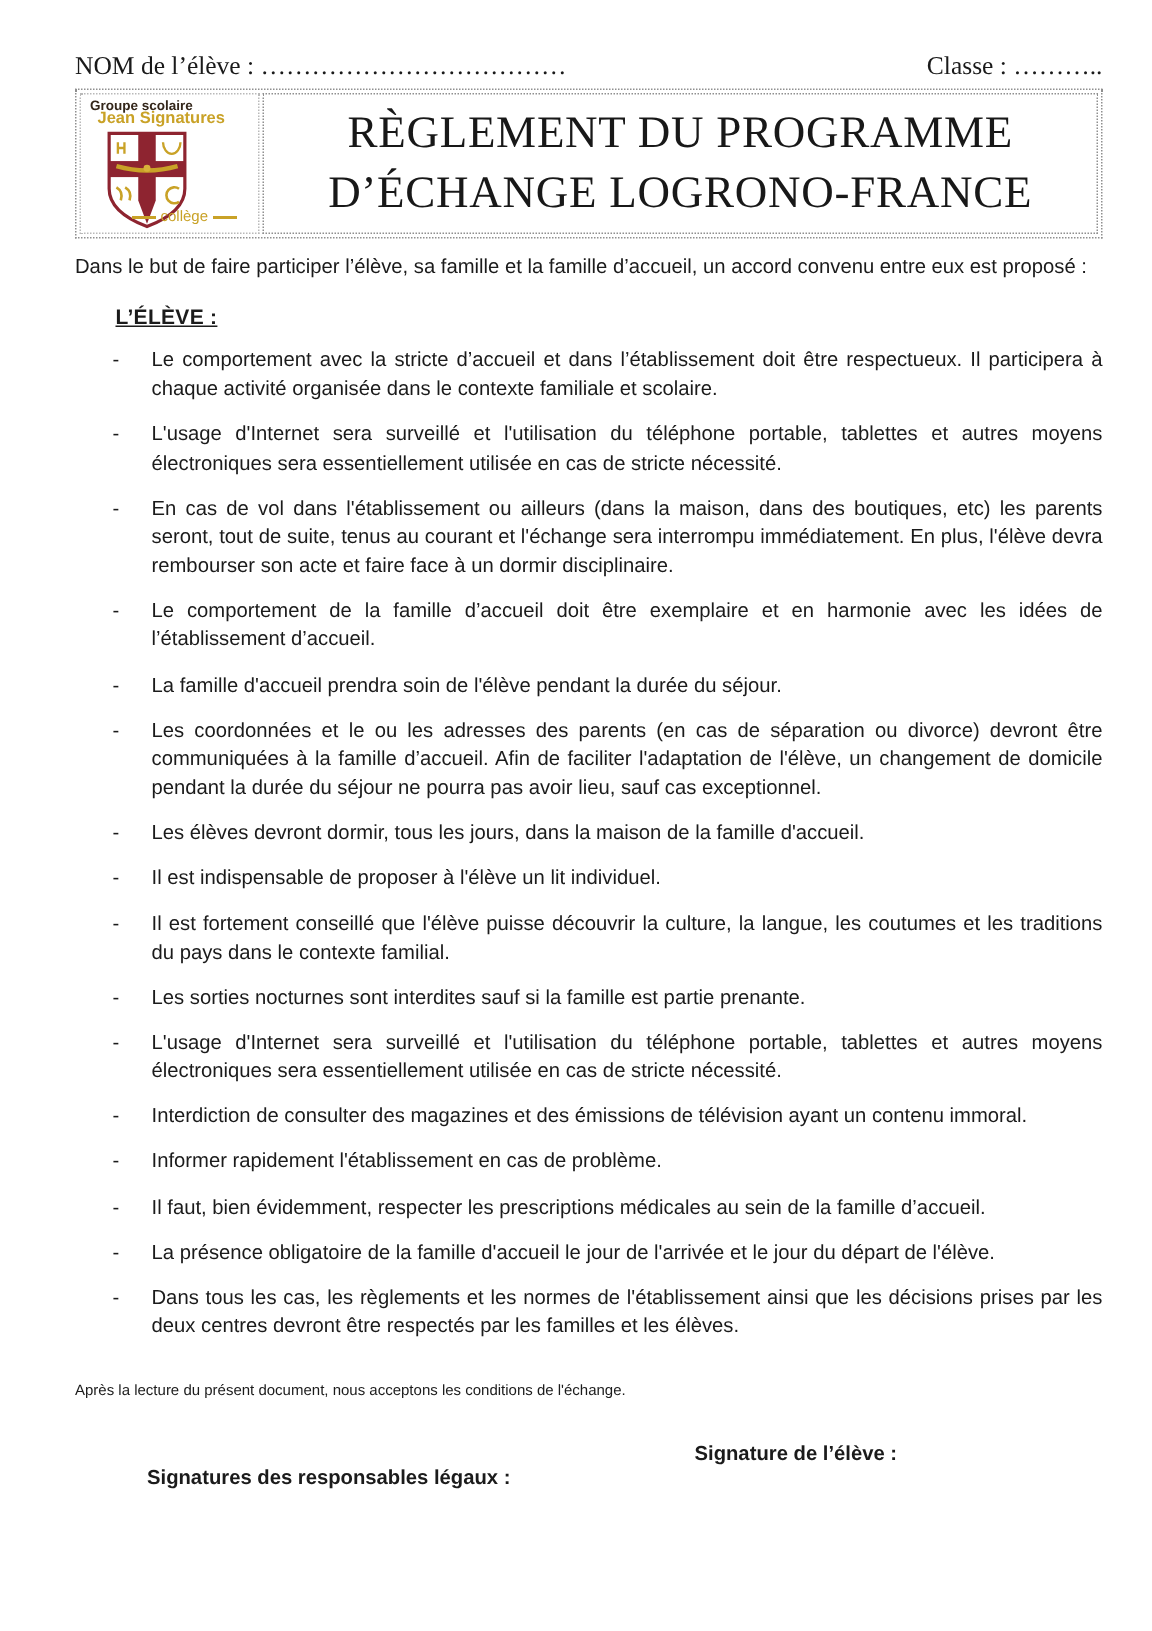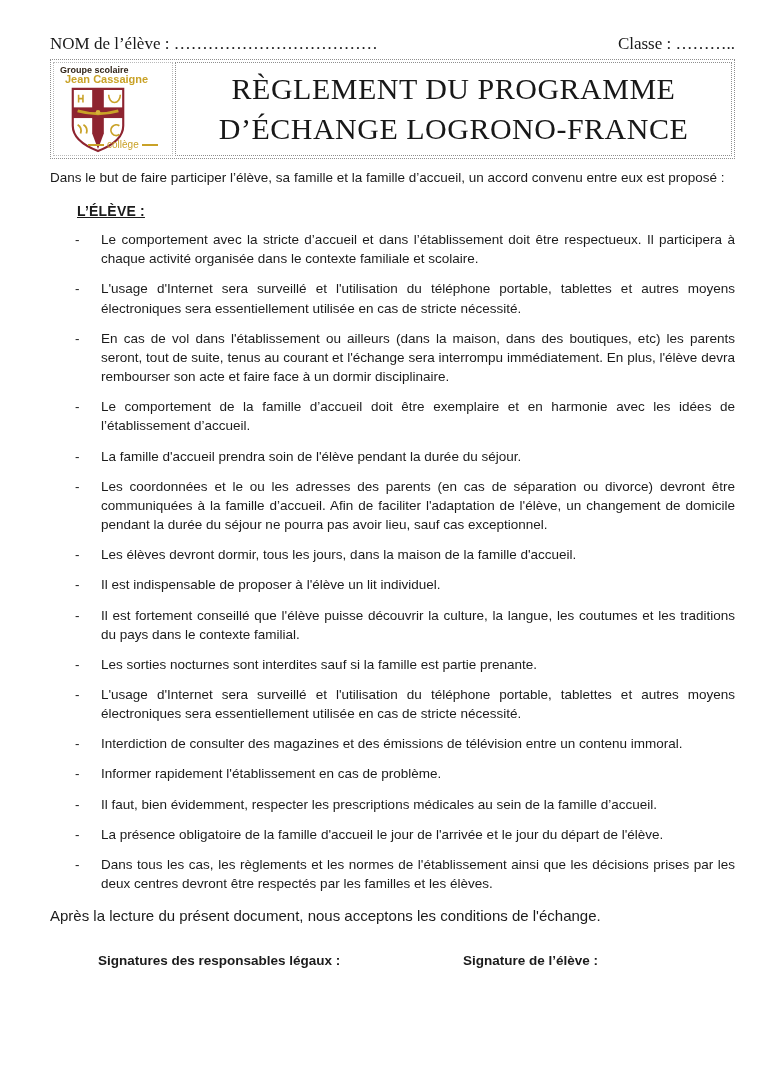--- a/index.html
+++ b/index.html
@@ -43,40 +43,40 @@
   
   .intro{margin:9px 0 0 0;font-size:13.5px;line-height:1.42;text-align:justify;}
   .sec-heading{
     margin:16px 0 0 27px;font-size:14px;font-weight:bold;text-decoration:underline;
     letter-spacing:.2px;
   }
   .item{display:flex;margin:11px 0 0 25px;}
   .item .dash{width:26px;flex:none;font-size:13.5px;line-height:1.42;}
   .item .txt{flex:1;font-size:13.5px;line-height:1.42;text-align:justify;}
   .sec2{margin-top:26px;}
-  .closing{margin:12px 0 0 0;font-size:15px;line-height:1.42;}
+  .closing{margin:28px 0 0 0;font-size:10px;line-height:1.42;}
   .dateline{margin:36px 0 0 0;font-size:13.5px;white-space:nowrap;overflow:hidden;}
   .sigrow{margin-top:26px;display:flex;font-size:13.5px;font-weight:bold;}
-  .sig-left{margin-left:48px;width:318px;flex:none;}
+  .sig-left{margin-left:48px;width:318px;flex:none;margin-top:16px;}
   .sig-right{margin-left:47px;}
 </style>
 </head>
 <body>
 
 <div class="page">
 
   <div class="topline">
     <span class="left">NOM de l’élève : ………………………………</span>
     <span class="right">Classe : ………..</span>
   </div>
 
   <div class="titlebox">
     <div class="logocell">
       <div class="logo-line1">Groupe scolaire</div>
-      <div class="logo-line2">Jean Cassaigne</div>
+      <div class="logo-line2">Jean Signatures</div>
       <svg class="crest" width="62" height="66" viewBox="0 0 60 68">
         <path d="M4,2 H56 V40 Q56,56 30,66 Q4,56 4,40 Z" fill="#ffffff" stroke="#8e2430" stroke-width="2.2"></path>
         <path d="M24,2 H36 V48 L30,64 L24,48 Z" fill="#8e2430"></path>
         <rect x="4" y="21" width="52" height="11" fill="#8e2430"></rect>
         <path d="M10,8 v8 M14.5,8 v8 M10,12 h4.5" stroke="#c9a227" stroke-width="1.6" fill="none"></path>
         <path d="M41,8 a6,8 0 0,0 12,0" stroke="#c9a227" stroke-width="1.6" fill="none"></path>
         <path d="M9,39 q5,3 3,9 M15,39 q5,3 3,9" stroke="#c9a227" stroke-width="1.8" fill="none"></path>
         <path d="M52,40 a5.5,5.5 0 1,0 0,9" stroke="#c9a227" stroke-width="1.8" fill="none"></path>
         <path d="M9,24.5 q21,6 42,0" stroke="#c9a227" stroke-width="3" fill="none"></path>
         <circle cx="30" cy="26" r="2.4" fill="#d8b23a"></circle>
@@ -138,21 +138,21 @@
   <div class="item">
     <span class="dash">-</span>
     <span class="txt">Les sorties nocturnes sont interdites sauf si la famille est partie prenante.</span>
   </div>
   <div class="item">
     <span class="dash">-</span>
     <span class="txt">L'usage d'Internet sera surveillé et l'utilisation du téléphone portable, tablettes et autres moyens électroniques sera essentiellement utilisée en cas de stricte nécessité.</span>
   </div>
   <div class="item">
     <span class="dash">-</span>
-    <span class="txt">Interdiction de consulter des magazines et des émissions de télévision entre un contenu immoral.</span>
+    <span class="txt">Interdiction de consulter des magazines et des émissions de télévision ayant un contenu immoral.</span>
   </div>
   <div class="item">
     <span class="dash">-</span>
     <span class="txt">Informer rapidement l'établissement en cas de problème.</span>
   </div>
   <div class="item">
     <span class="dash">-</span>
     <span class="txt">Il faut, bien évidemment, respecter les prescriptions médicales au sein de la famille d’accueil.</span>
   </div>
   <div class="item">

